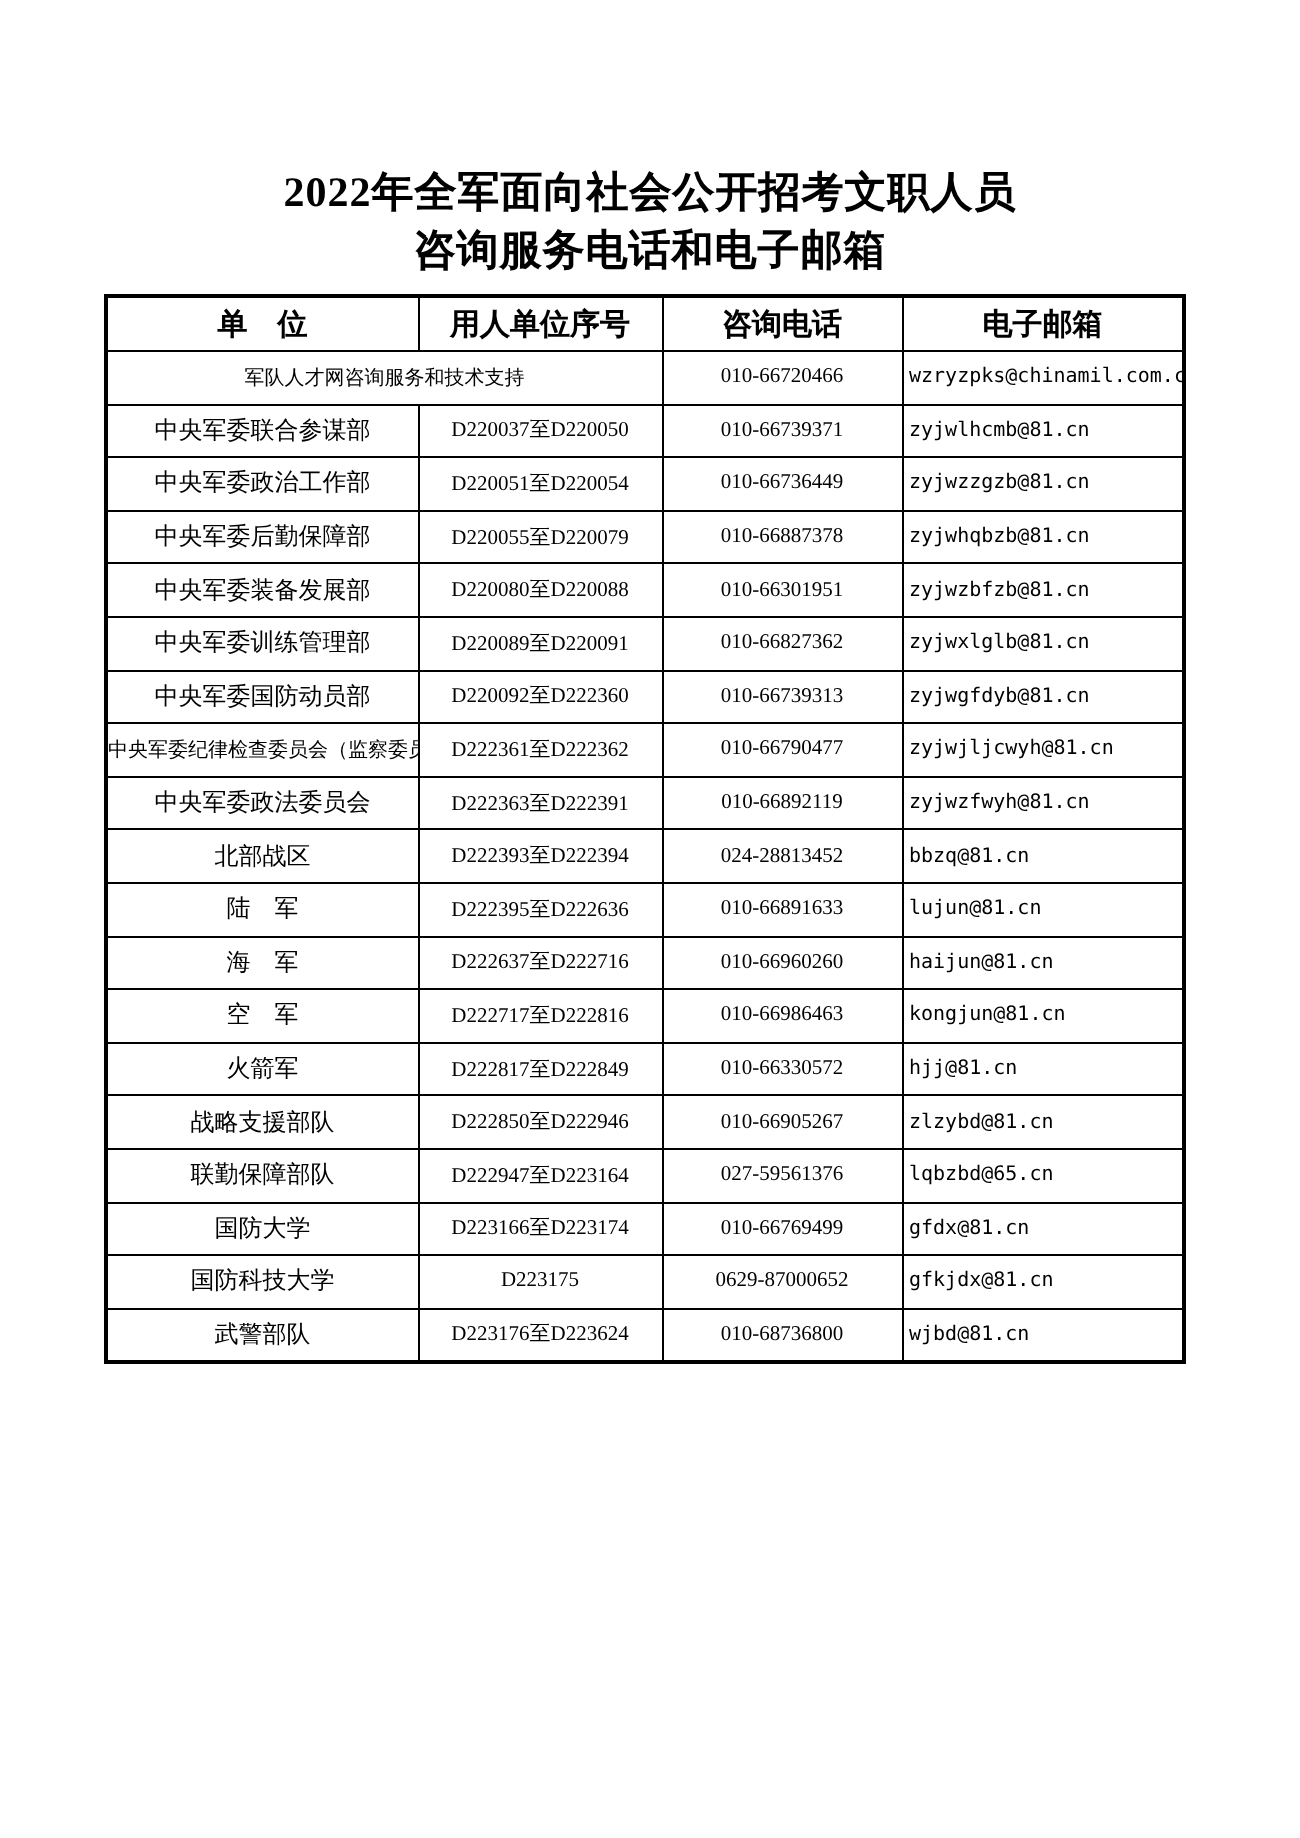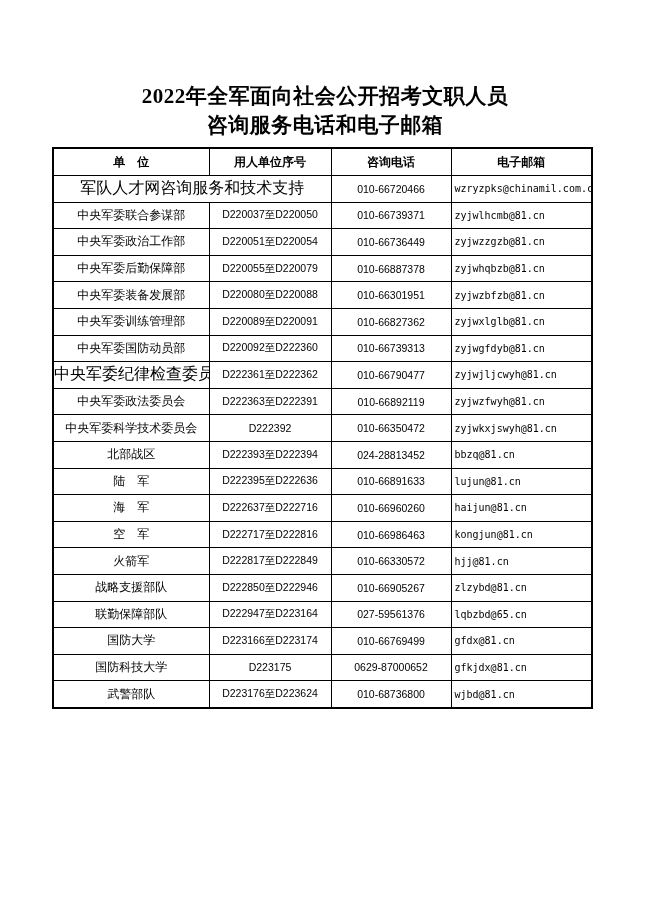--- a/index.html
+++ b/index.html
@@ -41,37 +41,37 @@
   .contact-table td {
     border: 1px solid var(--line, #000000);
     text-align: center;
     vertical-align: middle;
     padding: 0;
     overflow: hidden;
     white-space: nowrap;
   }
   .contact-table th {
     height: 26px;
-    font-size: 12px;
+    font-size: 15px;
     font-weight: bold;
     font-family: Liberation Serif, serif;
   }
   .contact-table td {
     height: 25.6px;
     font-size: 12px;
   }
   td.cell-unit {
     font-family: "Liberation Serif", serif;
   }
   td.cell-unit.small {
-    font-size: 16px;
+    font-size: 10px;
   }
   td.cell-serial,
   td.cell-phone {
-    font-family: Liberation Sans, sans-serif;
+    font-family: Liberation Serif, serif;
     font-size: 10.5px;
   }
   td.cell-email {
     font-family: "DejaVu Sans Mono", monospace;
     font-size: 10px;
     text-align: left;
     padding-left: 3px;
   }
 </style>
 </head>
@@ -147,26 +147,20 @@
           <td class="cell-phone">010-66790477</td>
           <td class="cell-email">zyjwjljcwyh@81.cn</td>
         </tr>
         <tr>
           <td class="cell-unit">中央军委政法委员会</td>
           <td class="cell-serial">D222363至D222391</td>
           <td class="cell-phone">010-66892119</td>
           <td class="cell-email">zyjwzfwyh@81.cn</td>
         </tr>
         <tr>
-          <td class="cell-unit">中央军委科学技术委员会</td>
-          <td class="cell-serial">D222392</td>
-          <td class="cell-phone">010-66350472</td>
-          <td class="cell-email">zyjwkxjswyh@81.cn</td>
-        </tr>
-        <tr>
           <td class="cell-unit">北部战区</td>
           <td class="cell-serial">D222393至D222394</td>
           <td class="cell-phone">024-28813452</td>
           <td class="cell-email">bbzq@81.cn</td>
         </tr>
         <tr>
           <td class="cell-unit">陆　军</td>
           <td class="cell-serial">D222395至D222636</td>
           <td class="cell-phone">010-66891633</td>
           <td class="cell-email">lujun@81.cn</td>

